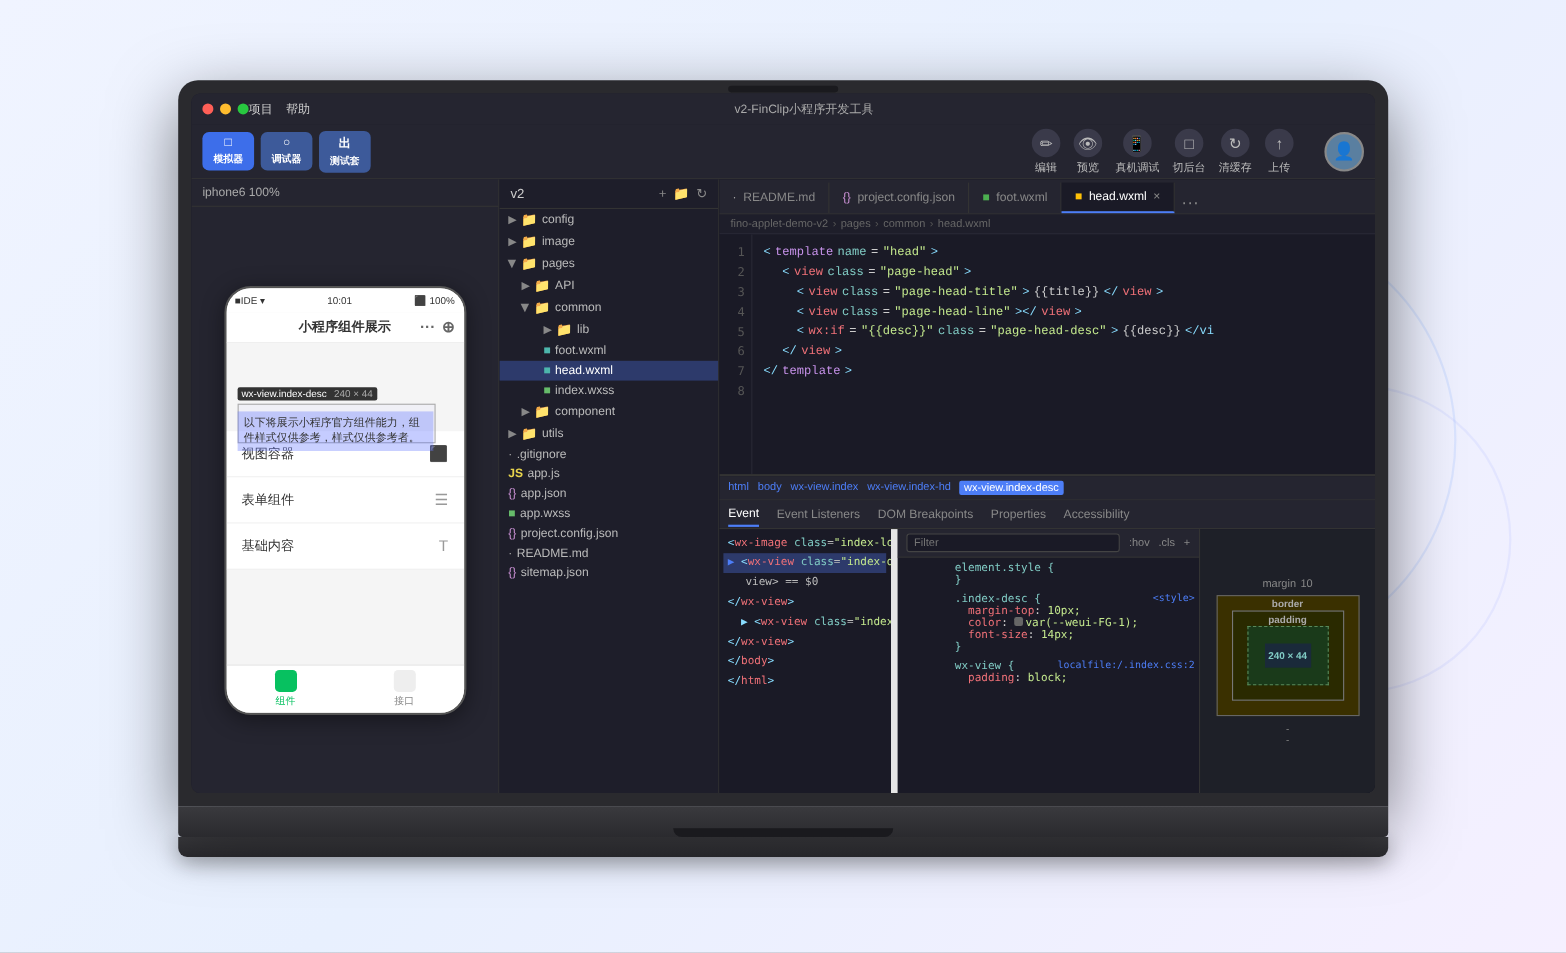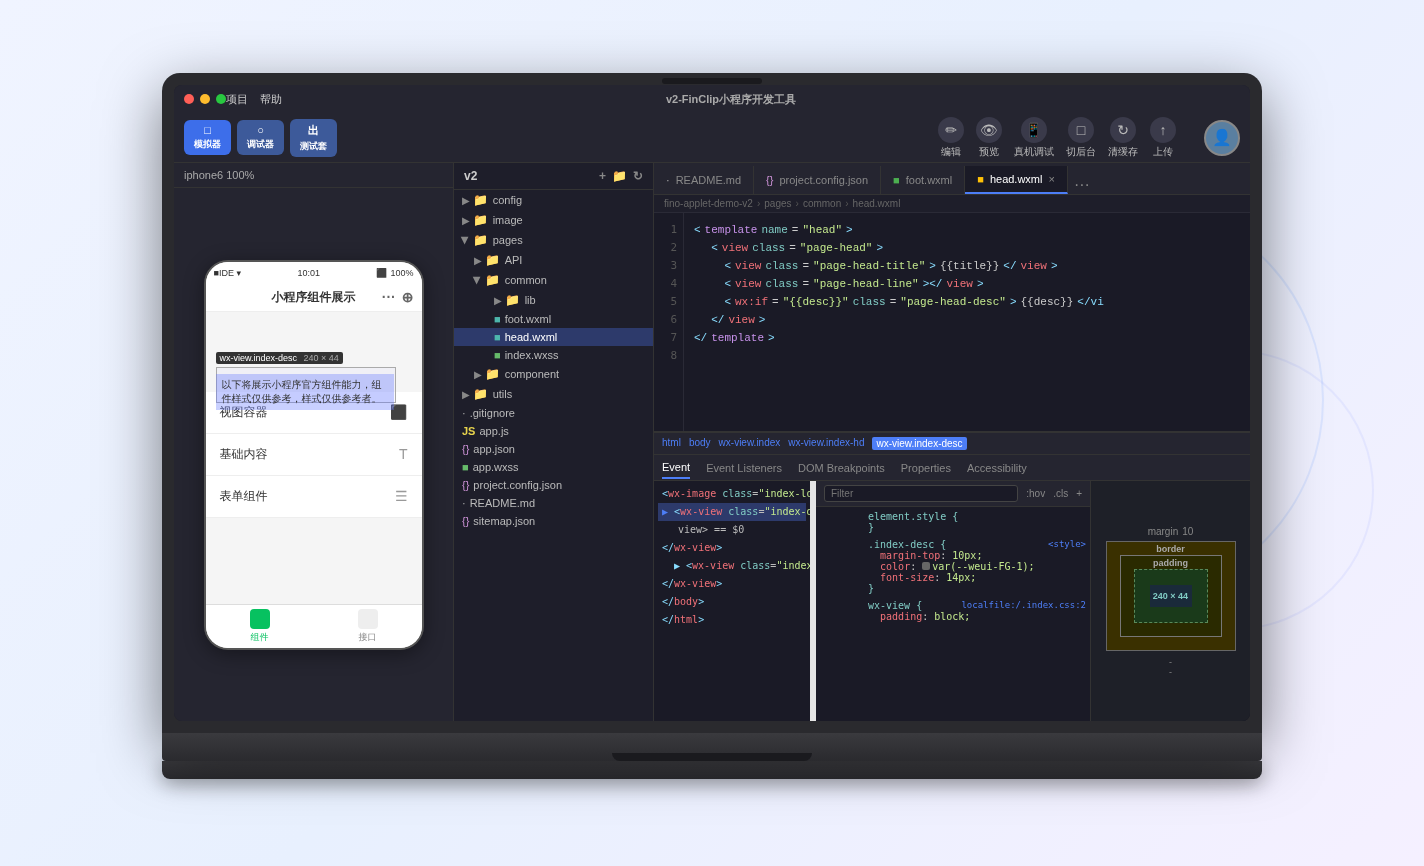--- a/index.html
+++ b/index.html
@@ -109,21 +109,20 @@
       display: flex;
       gap: 12px;
       font-size: 11px;
       color: #ccc;
     }
     .ide-titlebar .title {
       flex: 1;
       text-align: center;
       color: #aaa;
       font-size: 11px;
-      font-weight: bold;
     }
     .ide-titlebar .win-controls {
       display: flex;
       gap: 6px;
     }
     .win-btn {
       width: 10px; height: 10px;
       border-radius: 50%;
     }
     .win-btn.close { background: #ff5f57; }
@@ -381,21 +380,21 @@
       background: #1e1e2a;
       border-right: 1px solid #333;
       overflow-y: auto;
       flex-shrink: 0;
       font-size: 11px;
     }
 
     .file-tree-header {
       padding: 6px 10px;
       color: #ccc;
-      font-weight: 700;
+      font-weight: 400;
       font-size: 12px;
       display: flex;
       align-items: center;
       gap: 18px;
       border-bottom: 1px solid #333;
     }
 
     .tree-item {
       display: flex;
       align-items: center;
@@ -817,26 +816,26 @@
                 </div>
                 <div class="element-highlight"></div>
                 <div class="selected-text">以下将展示小程序官方组件能力，组件样式仅供参考，样式仅供参考者。</div>
 
                 <div class="phone-nav-items" style="margin-top:80px">
                   <div class="phone-nav-item">
                     <span>视图容器</span>
                     <span class="icon-placeholder">⬛</span>
                   </div>
                   <div class="phone-nav-item">
+                    <span>表单组件</span>
+                    <span class="icon-placeholder">☰</span>
+                  </div>
+                  <div class="phone-nav-item">
                     <span>基础内容</span>
                     <span class="icon-placeholder">T</span>
-                  </div>
-                  <div class="phone-nav-item">
-                    <span>表单组件</span>
-                    <span class="icon-placeholder">☰</span>
                   </div>
                 </div>
               </div>
 
               <div class="phone-bottom-bar">
                 <div class="phone-bottom-item active">
                   <div class="icon-box"></div>
                   <span>组件</span>
                 </div>
                 <div class="phone-bottom-item">

